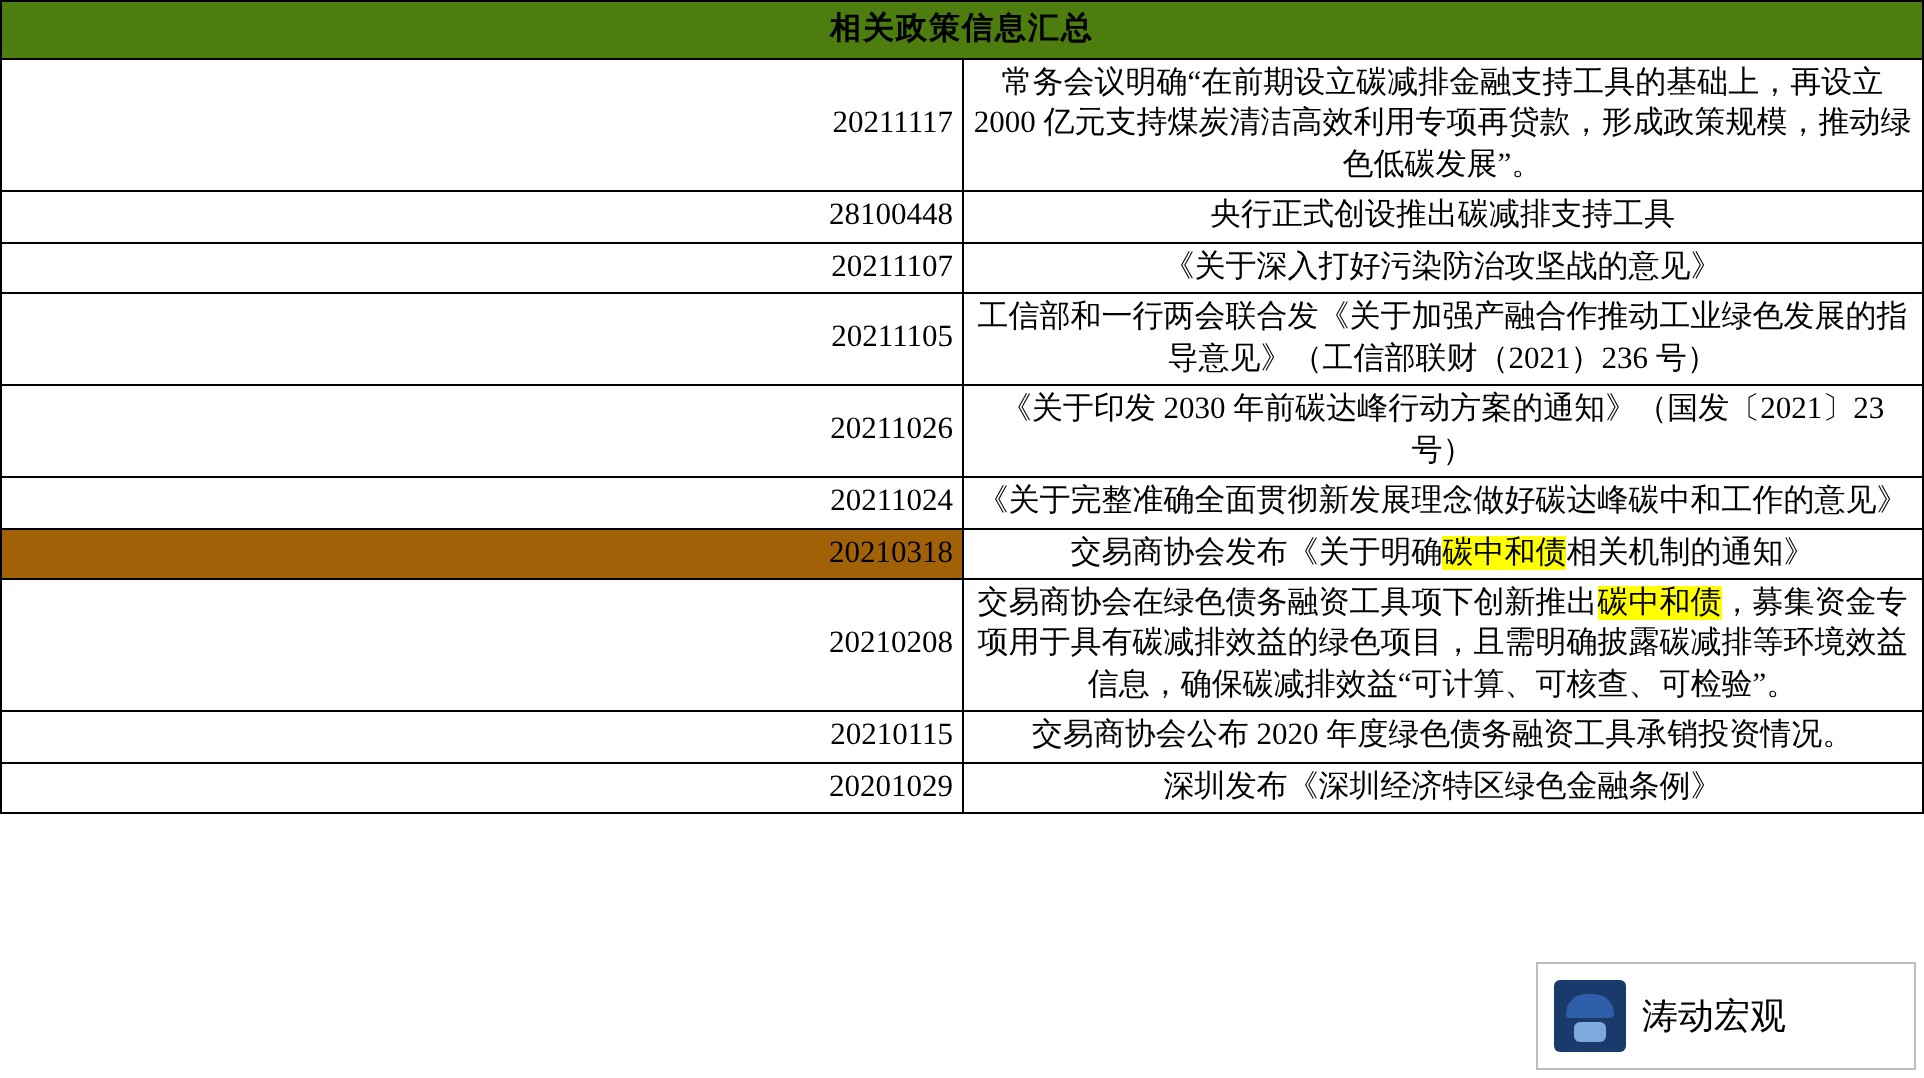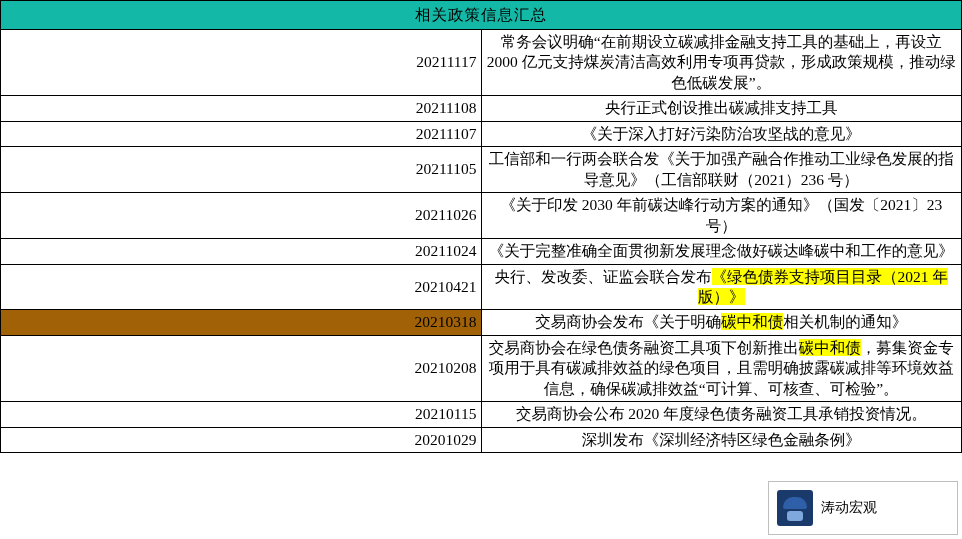--- a/index.html
+++ b/index.html
@@ -26,23 +26,23 @@
     table-layout: fixed;
   }
   table.policy-table td, table.policy-table th {
     border: 1px solid #000000;
     padding: 2px 4px;
     vertical-align: middle;
     font-size: 15.5px;
     line-height: 1.32;
   }
   th.title-cell {
-    background: #14b8a6;
+    background: #4d7c0f;
     text-align: center;
-    font-weight: normal;
+    font-weight: bold;
     font-size: 16.5px;
     height: 24px;
     padding: 2px 0;
     letter-spacing: 1px;
   }
   td.date-cell {
     width: 92px;
     text-align: right;
     font-size: 15px;
     white-space: nowrap;
@@ -102,21 +102,21 @@
     content: "";
     position: absolute;
     left: 10px;
     bottom: 5px;
     width: 16px;
     height: 10px;
     border-radius: 3px;
     background: #7fa8dd;
   }
   #account-badge .acct-name {
-    font-size: 14px;
+    font-size: 18px;
     font-family: "Liberation Serif", serif;
     color: #000000;
     white-space: nowrap;
   }
 </style>
 </head>
 <body>
 
 <div id="page">
 
@@ -125,42 +125,38 @@
       <tr>
         <th class="title-cell" colspan="2">相关政策信息汇总</th>
       </tr>
     </thead>
     <tbody id="table-body">
         <tr class="row-tall">
           <td class="date-cell">20211117</td>
           <td class="content-cell"><span>常务会议明确“在前期设立碳减排金融支持工具的基础上，再设立 2000 亿元支持煤炭清洁高效利用专项再贷款，形成政策规模，推动绿色低碳发展”。</span></td>
         </tr>
         <tr class="row-normal">
-          <td class="date-cell">20211108</td>
+          <td class="date-cell">28100448</td>
           <td class="content-cell"><span>央行正式创设推出碳减排支持工具</span></td>
         </tr>
         <tr class="row-normal">
           <td class="date-cell">20211107</td>
           <td class="content-cell"><span>《关于深入打好污染防治攻坚战的意见》</span></td>
         </tr>
         <tr class="row-normal">
           <td class="date-cell">20211105</td>
           <td class="content-cell"><span>工信部和一行两会联合发《关于加强产融合作推动工业绿色发展的指导意见》（工信部联财（2021）236 号）</span></td>
         </tr>
         <tr class="row-normal">
           <td class="date-cell">20211026</td>
           <td class="content-cell"><span>《关于印发 2030 年前碳达峰行动方案的通知》（国发〔2021〕23 号）</span></td>
         </tr>
         <tr class="row-normal">
           <td class="date-cell">20211024</td>
           <td class="content-cell"><span>《关于完整准确全面贯彻新发展理念做好碳达峰碳中和工作的意见》</span></td>
-        </tr>
-        <tr class="row-normal">
-          <td class="date-cell">20210421</td>
-          <td class="content-cell"><span>央行、发改委、证监会联合发布</span><span class="hl">《绿色债券支持项目目录（2021 年版）》</span></td>
         </tr>
         <tr class="row-normal">
           <td class="date-cell date-hl">20210318</td>
           <td class="content-cell"><span>交易商协会发布《关于明确</span><span class="hl">碳中和债</span><span>相关机制的通知》</span></td>
         </tr>
         <tr class="row-tall">
           <td class="date-cell">20210208</td>
           <td class="content-cell"><span>交易商协会在绿色债务融资工具项下创新推出</span><span class="hl">碳中和债</span><span>，募集资金专项用于具有碳减排效益的绿色项目，且需明确披露碳减排等环境效益信息，确保碳减排效益“可计算、可核查、可检验”。</span></td>
         </tr>
         <tr class="row-normal">

